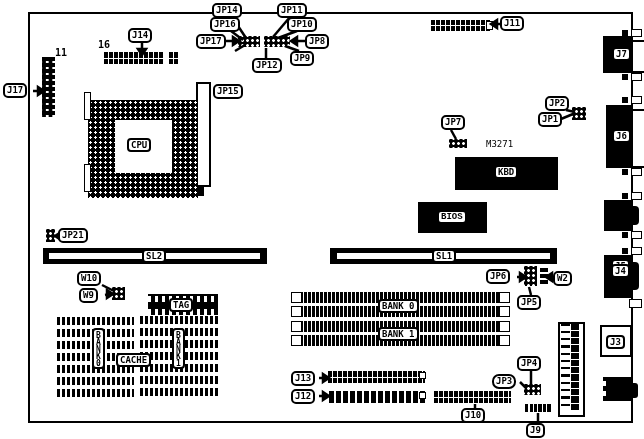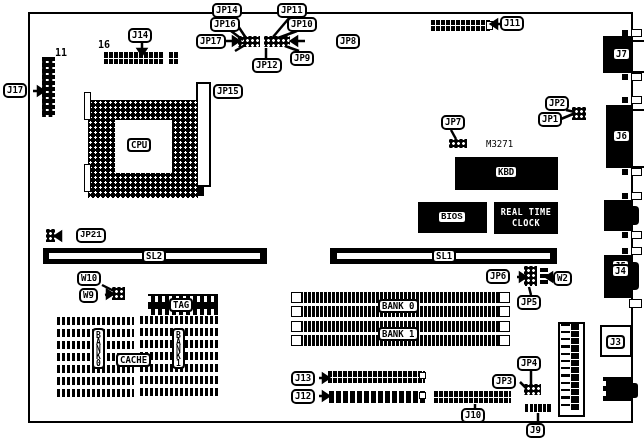--- a/index.html
+++ b/index.html
@@ -119,21 +119,21 @@
   <div class="tab" style="left:84px;top:92px;width:5px;height:26px;"></div>
   <div class="tab" style="left:84px;top:164px;width:5px;height:26px;"></div>
 
   <div class="pingrid" style="left:238px;top:36px;width:22px;height:11px;"></div>
   <div class="pingrid" style="left:264px;top:36px;width:26px;height:11px;"></div>
   <div class="callout" style="left:212px;top:3px;">JP14</div>
   <div class="callout" style="left:277px;top:3px;">JP11</div>
   <div class="callout" style="left:210px;top:17px;">JP16</div>
   <div class="callout" style="left:287px;top:17px;">JP10</div>
   <div class="callout" style="left:196px;top:34px;">JP17</div>
-  <div class="callout" style="left:305px;top:34px;margin-left:31px;">JP8</div>
+  <div class="callout" style="left:305px;top:34px;">JP8</div>
   <div class="callout" style="left:213px;top:51px;margin-top:33px;">JP15</div>
   <div class="callout" style="left:290px;top:51px;">JP9</div>
   <div class="callout" style="left:252px;top:58px;">JP12</div>
 
   <div class="tickbar" style="left:430px;top:20px;width:60px;height:11px;"></div>
   <div class="pin" style="left:486px;top:21px;width:5px;height:7px;"></div>
   <div class="callout" style="left:500px;top:16px;">J11</div>
 
   <div class="nub" style="left:622px;top:30px;width:6px;height:6px;"></div>
   <div class="tab" style="left:631px;top:29px;width:9px;height:6px;"></div>
@@ -186,27 +186,23 @@
   <div class="callout" style="left:441px;top:115px;">JP7</div>
   <div class="pingrid" style="left:449px;top:139px;width:18px;height:9px;"></div>
   <div class="plain" style="left:486px;top:139px;font-weight:normal;font-size:9px;">M3271</div>
 
   <div class="chip" style="left:455px;top:157px;width:103px;height:33px;"></div>
   <div class="wbox" style="left:494px;top:165px;">KBD</div>
 
   <div class="chip" style="left:418px;top:202px;width:69px;height:31px;"></div>
   <div class="wbox" style="left:437px;top:210px;font-family:Liberation Mono, monospace;">BIOS</div>
 
-  <div class="chip rtc" style="left:494px;top:202px;width:64px;height:32px;">
-    <span>REAL TIME</span>
-    <span>CLOCK</span>
-  </div>
 
   <div class="pingrid" style="left:46px;top:229px;width:9px;height:13px;"></div>
-  <div class="callout" style="left:76px;top:228px;font-family:Liberation Mono, monospace;">JP21</div>
+  <div class="callout" style="left:58px;top:228px;">JP21</div>
 
   <div class="chip" style="left:43px;top:248px;width:224px;height:16px;">
     <span class="abs" style="left:6px;top:5px;width:211px;height:6px;background:#fff;"></span>
   </div>
   <div class="wbox" style="left:142px;top:249px;">SL2</div>
 
   <div class="chip" style="left:330px;top:248px;width:227px;height:16px;">
     <span class="abs" style="left:7px;top:5px;width:213px;height:6px;background:#fff;"></span>
   </div>
   <div class="wbox" style="left:432px;top:249px;">SL1</div>
@@ -258,19 +254,19 @@
   <div class="pin" style="left:419px;top:372px;width:5px;height:5px;"></div>
 
   <div class="callout" style="left:291px;top:389px;">J12</div>
   <div class="barconn" style="left:327px;top:391px;width:98px;height:12px;"></div>
   <div class="pin" style="left:419px;top:392px;width:5px;height:5px;"></div>
 
   <div class="tickbar" style="left:433px;top:391px;width:78px;height:12px;"></div>
   <div class="callout" style="left:461px;top:408px;">J10</div>
 
   <div class="callout" style="left:517px;top:356px;">JP4</div>
-  <div class="callout" style="left:492px;top:374px;">JP3</div>
+  <div class="callout" style="left:492px;top:374px;border-radius:7px;">JP3</div>
   <div class="pingrid" style="left:524px;top:384px;width:17px;height:11px;"></div>
 
   <div class="barconn" style="left:524px;top:404px;width:27px;height:8px;background-image:repeating-linear-gradient(90deg,#fff 0 1px,transparent 1px 4.5px);"></div>
   <div class="callout" style="left:526px;top:423px;text-align:right;">J9</div>
 
 </div>
 
 </body></html>

